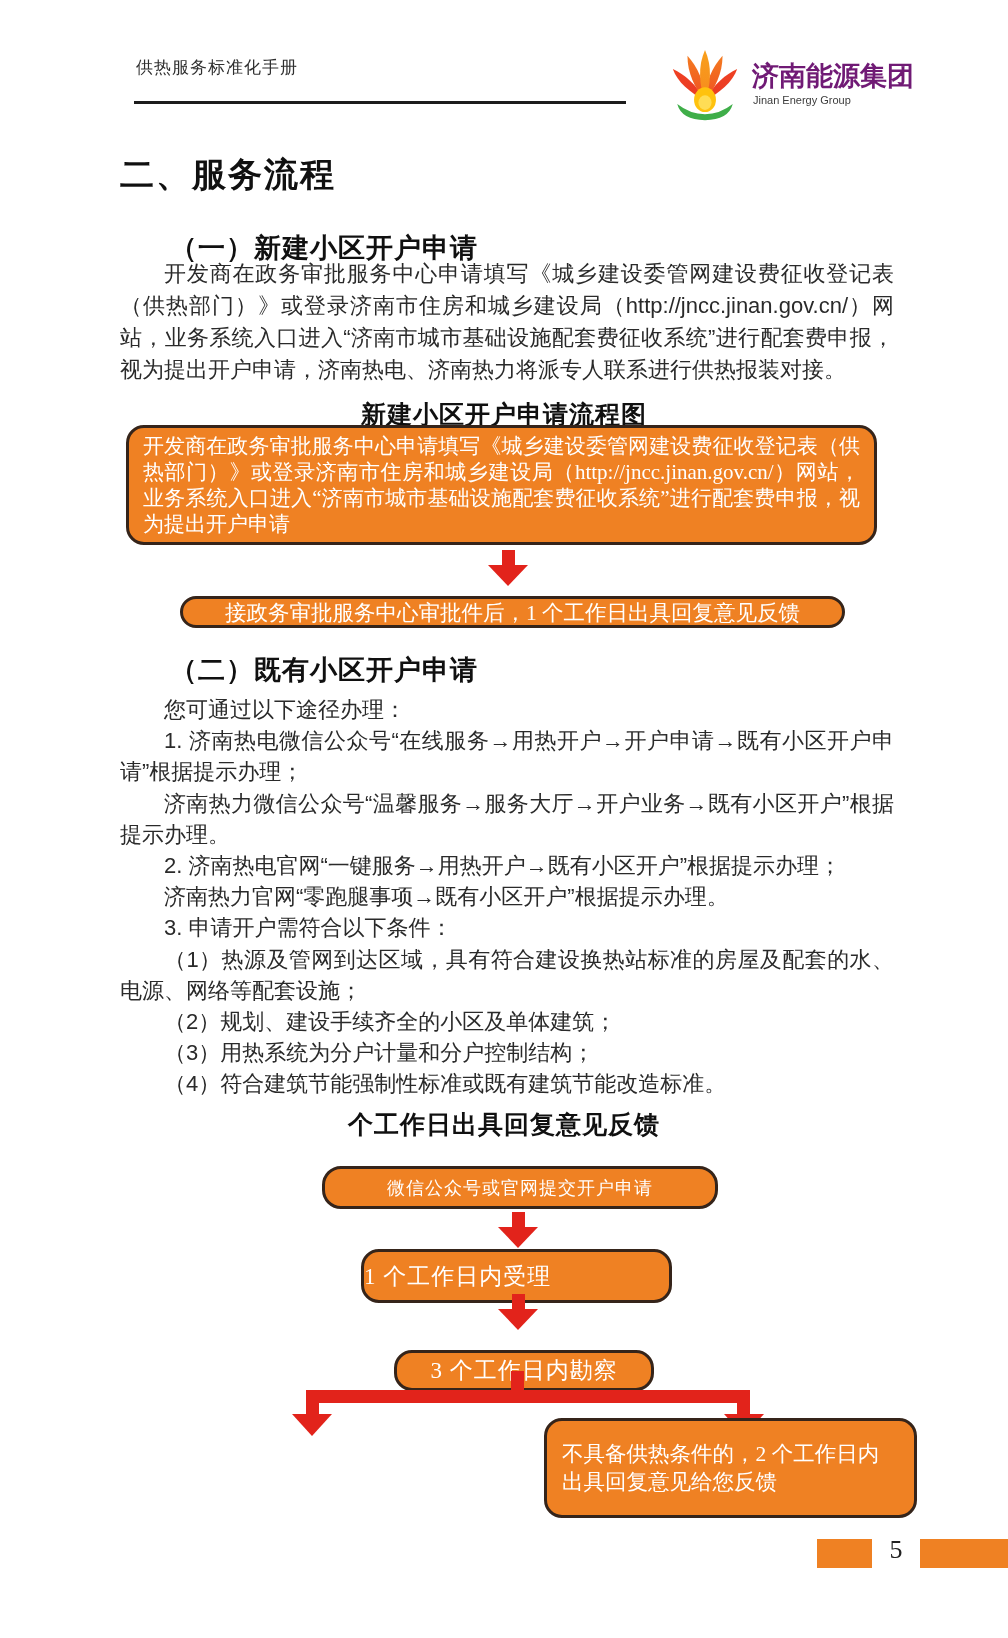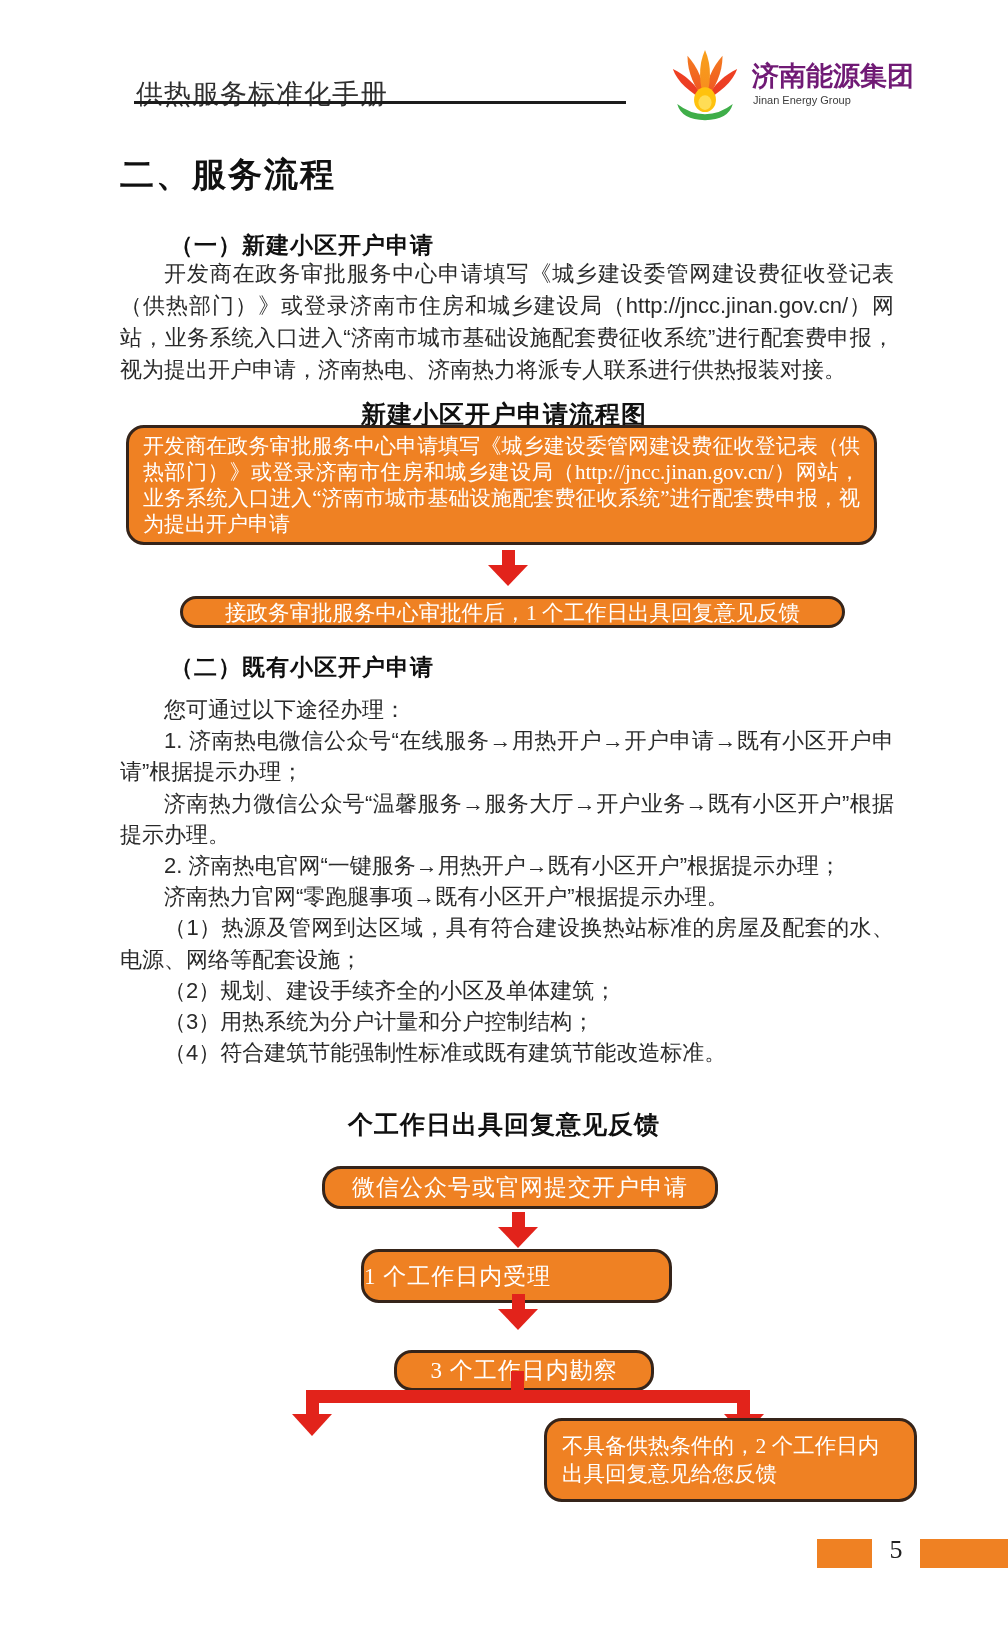--- a/index.html
+++ b/index.html
@@ -13,29 +13,29 @@
   .page{
     position:relative;
     width:1008px;height:1638px;
     margin:0 auto;
     background:#ffffff;
     font-family:"Liberation Sans",sans-serif;
     color:var(--ink);
     overflow:hidden;
   }
   
-  .header-title{position:absolute;left:136px;top:76px;font-size:27px;letter-spacing:1px;color:#2f2f2f;}
+  .header-title{position:absolute;left:136px;top:56px;font-size:17px;letter-spacing:1px;color:#2f2f2f;}
   .header-rule{position:absolute;left:134px;top:101px;width:492px;height:3px;background:#1c1c1c;}
   .logo{position:absolute;left:668px;top:50px;width:240px;height:76px;}
   .logo-icon{position:absolute;left:0;top:0;width:74px;height:76px;}
   .logo-cn{position:absolute;left:84px;top:8px;font-size:27px;font-weight:900;color:#701a75;letter-spacing:0px;white-space:nowrap;}
   .logo-en{position:absolute;left:85px;top:44px;font-size:11px;color:#3c3c3c;white-space:nowrap;}
   
   .h1{position:absolute;left:120px;top:152px;font-size:34px;font-weight:900;color:#101010;letter-spacing:2px;}
-  .h2{position:absolute;font-size:23px;font-weight:900;color:#101010;letter-spacing:1px;}
+  .h2{position:absolute;font-size:27px;font-weight:900;color:#101010;letter-spacing:1px;}
   .h2-one{left:170px;top:230px;}
   .h2-two{left:170px;top:652px;text-align:right;}
   .para{position:absolute;left:120px;width:774px;font-size:22px;line-height:32px;text-align:justify;color:#2a2a2a;}
   .para p{text-indent:2em;margin:0;}
   .para-one{top:258px;}
   .para-two{top:694px;line-height:31.2px;}
   .flow-title{position:absolute;left:0;width:100%;text-align:center;font-size:25px;font-weight:900;color:#101010;letter-spacing:1px;}
   .flow-title-one{top:398px;}
   .flow-title-two{top:1108px;}
   
@@ -43,25 +43,25 @@
     position:absolute;
     background:var(--orange);
     border:3px solid var(--box-border);
     border-radius:18px;
     color:#fff;
     font-family:"Liberation Serif",serif;
     display:flex;align-items:center;
   }
   .fc1-box1{left:126px;top:425px;width:751px;height:120px;padding:6px 14px;font-size:21px;line-height:26px;text-align:justify;}
   .fc1-box2{left:180px;top:596px;width:665px;height:32px;font-size:21.5px;justify-content:center;text-align:center;}
-  .fc2-step1{left:322px;top:1166px;width:396px;height:43px;font-size:23px;justify-content:center;text-align:center;letter-spacing:1px;border-radius:19px;}
+  .fc2-step1{left:322px;top:1166px;width:396px;height:43px;font-size:18px;justify-content:center;text-align:center;letter-spacing:1px;border-radius:19px;}
   .fc2-step2{left:361px;top:1249px;width:311px;height:54px;font-size:23px;text-align:center;letter-spacing:1px;}
   .fc2-step3{left:394px;top:1330px;width:260px;height:41px;font-size:23px;justify-content:center;text-align:center;letter-spacing:1px;margin-top:20px;}
   .fc2-left{left:131px;top:1420px;width:373px;height:92px;padding:6px 15px;font-size:21.5px;line-height:28px;}
-  .fc2-right{left:544px;top:1418px;width:373px;height:84px;padding:6px 15px;font-size:21.5px;line-height:28px;}
+  .fc2-right{left:544px;top:1418px;width:373px;height:100px;padding:6px 15px;font-size:21.5px;line-height:28px;}
   
   .v-arrow{position:absolute;width:40px;}
   .v-arrow .stem{width:13px;height:15px;background:var(--red);margin:0 auto;}
   .v-arrow .head{width:0;height:0;margin:0 auto;border-left:20px solid transparent;border-right:20px solid transparent;border-top:21px solid var(--red);}
   .arrow-fc1{left:488px;top:550px;}
   .arrow-fc2-a{left:498px;top:1212px;}
   .arrow-fc2-b{left:498px;top:1294px;}
   
   .branch{position:absolute;left:306px;top:1371px;width:444px;height:66px;}
   .branch .stub{position:absolute;left:205px;top:0;width:13px;height:19px;background:var(--red);}
@@ -136,20 +136,21 @@
     <span>接政务审批服务中心审批件后，1 个工作日出具回复意见反馈</span>
   </div>
 
   <div class="h2 h2-two">（二）既有小区开户申请</div>
   <div class="para para-two">
     <p>您可通过以下途径办理：</p>
     <p>1. 济南热电微信公众号“在线服务→用热开户→开户申请→既有小区开户申请”根据提示办理；</p>
     <p>济南热力微信公众号“温馨服务→服务大厅→开户业务→既有小区开户”根据提示办理。</p>
     <p>2. 济南热电官网“一键服务→用热开户→既有小区开户”根据提示办理；</p>
     <p>济南热力官网“零跑腿事项→既有小区开户”根据提示办理。</p>
+    <p>3. 申请开户需符合以下条件：</p>
     <p>（1）热源及管网到达区域，具有符合建设换热站标准的房屋及配套的水、电源、网络等配套设施；</p>
     <p>（2）规划、建设手续齐全的小区及单体建筑；</p>
     <p>（3）用热系统为分户计量和分户控制结构；</p>
     <p>（4）符合建筑节能强制性标准或既有建筑节能改造标准。</p>
   </div>
 
   <div class="flow-title flow-title-two">个工作日出具回复意见反馈</div>
 
   <div class="obox fc2-step1">
     <span>微信公众号或官网提交开户申请</span>

